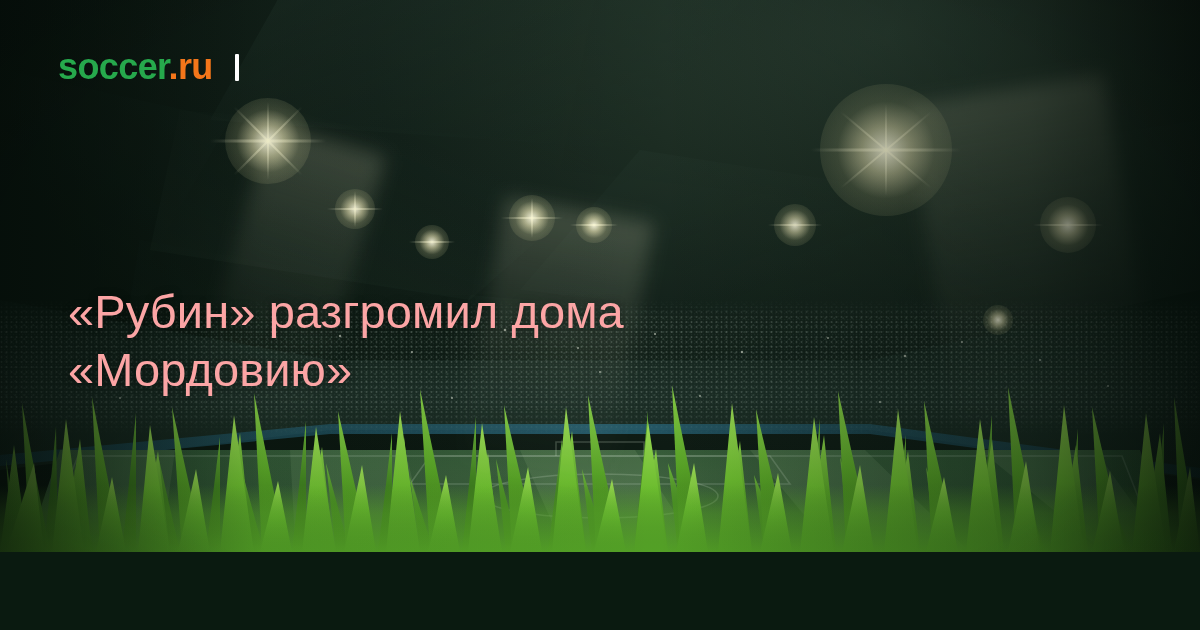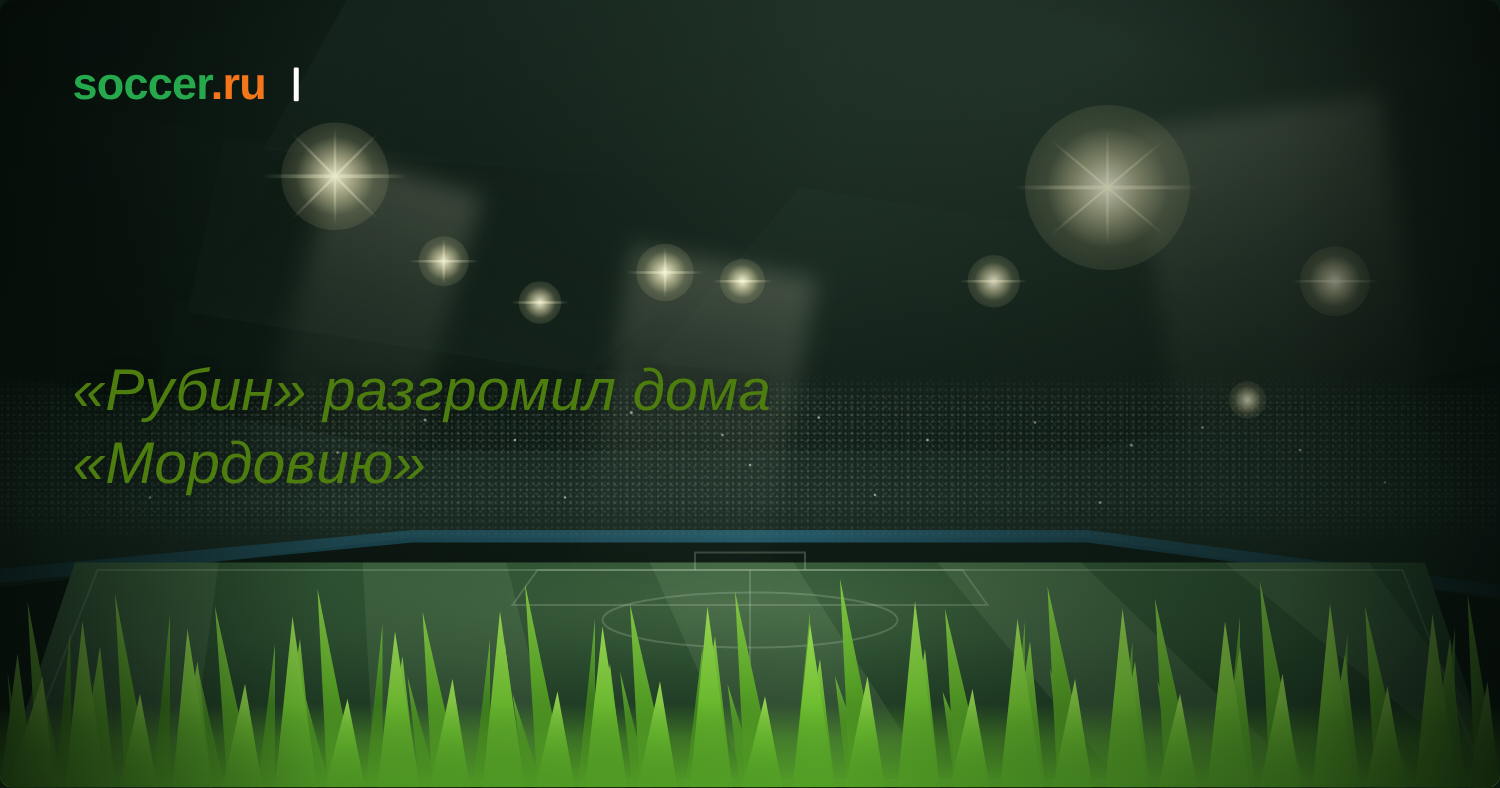--- a/index.html
+++ b/index.html
@@ -6,24 +6,23 @@
     margin: 0; padding: 0;
     width: 1200px; height: 630px;
     overflow: hidden;
     background: #0a1a10;
     font-family: "Liberation Sans", sans-serif;
   }
 
   #card {
     position: relative;
     width: 1200px;
-    height: 630px;
+    height: 552px;
     overflow: hidden;
     background: #0c1d13;
-    border-radius: 10px;
   }
 
   
   .layer { position: absolute; inset: 0; }
 
   
   #sky {
     background:
       radial-gradient(ellipse 900px 520px at 74% 6%, #2c3f33 0%, #1d2d23 34%, #13211a 58%, #0b1710 100%),
       linear-gradient(180deg, #102018 0%, #0d1c14 40%, #0a170f 100%);
@@ -116,30 +115,29 @@
     color: #ffffff;
     font-size: 33px;
     font-weight: bold;
     letter-spacing: 0.4px;
     line-height: 1;
     text-transform: uppercase;
   }
 
   #headline {
     position: absolute;
-    left: 58px;
+    left: 68px;
     top: 252px;
     width: 790px;
-    color: #4d7c0f;
+    color: #fca5a5;
     font-size: 47px;
     font-weight: normal;
     line-height: 58px;
     letter-spacing: 0.1px;
     text-shadow: 0 1px 10px rgba(0,0,0,0.42);
-    font-style: italic;
   }
 </style>
 </head>
 <body>
 
 <div id="card">
 
   <div class="layer" id="sky"></div>
 
   <svg class="layer" id="facets" viewBox="0 0 1200 630" preserveAspectRatio="none">

